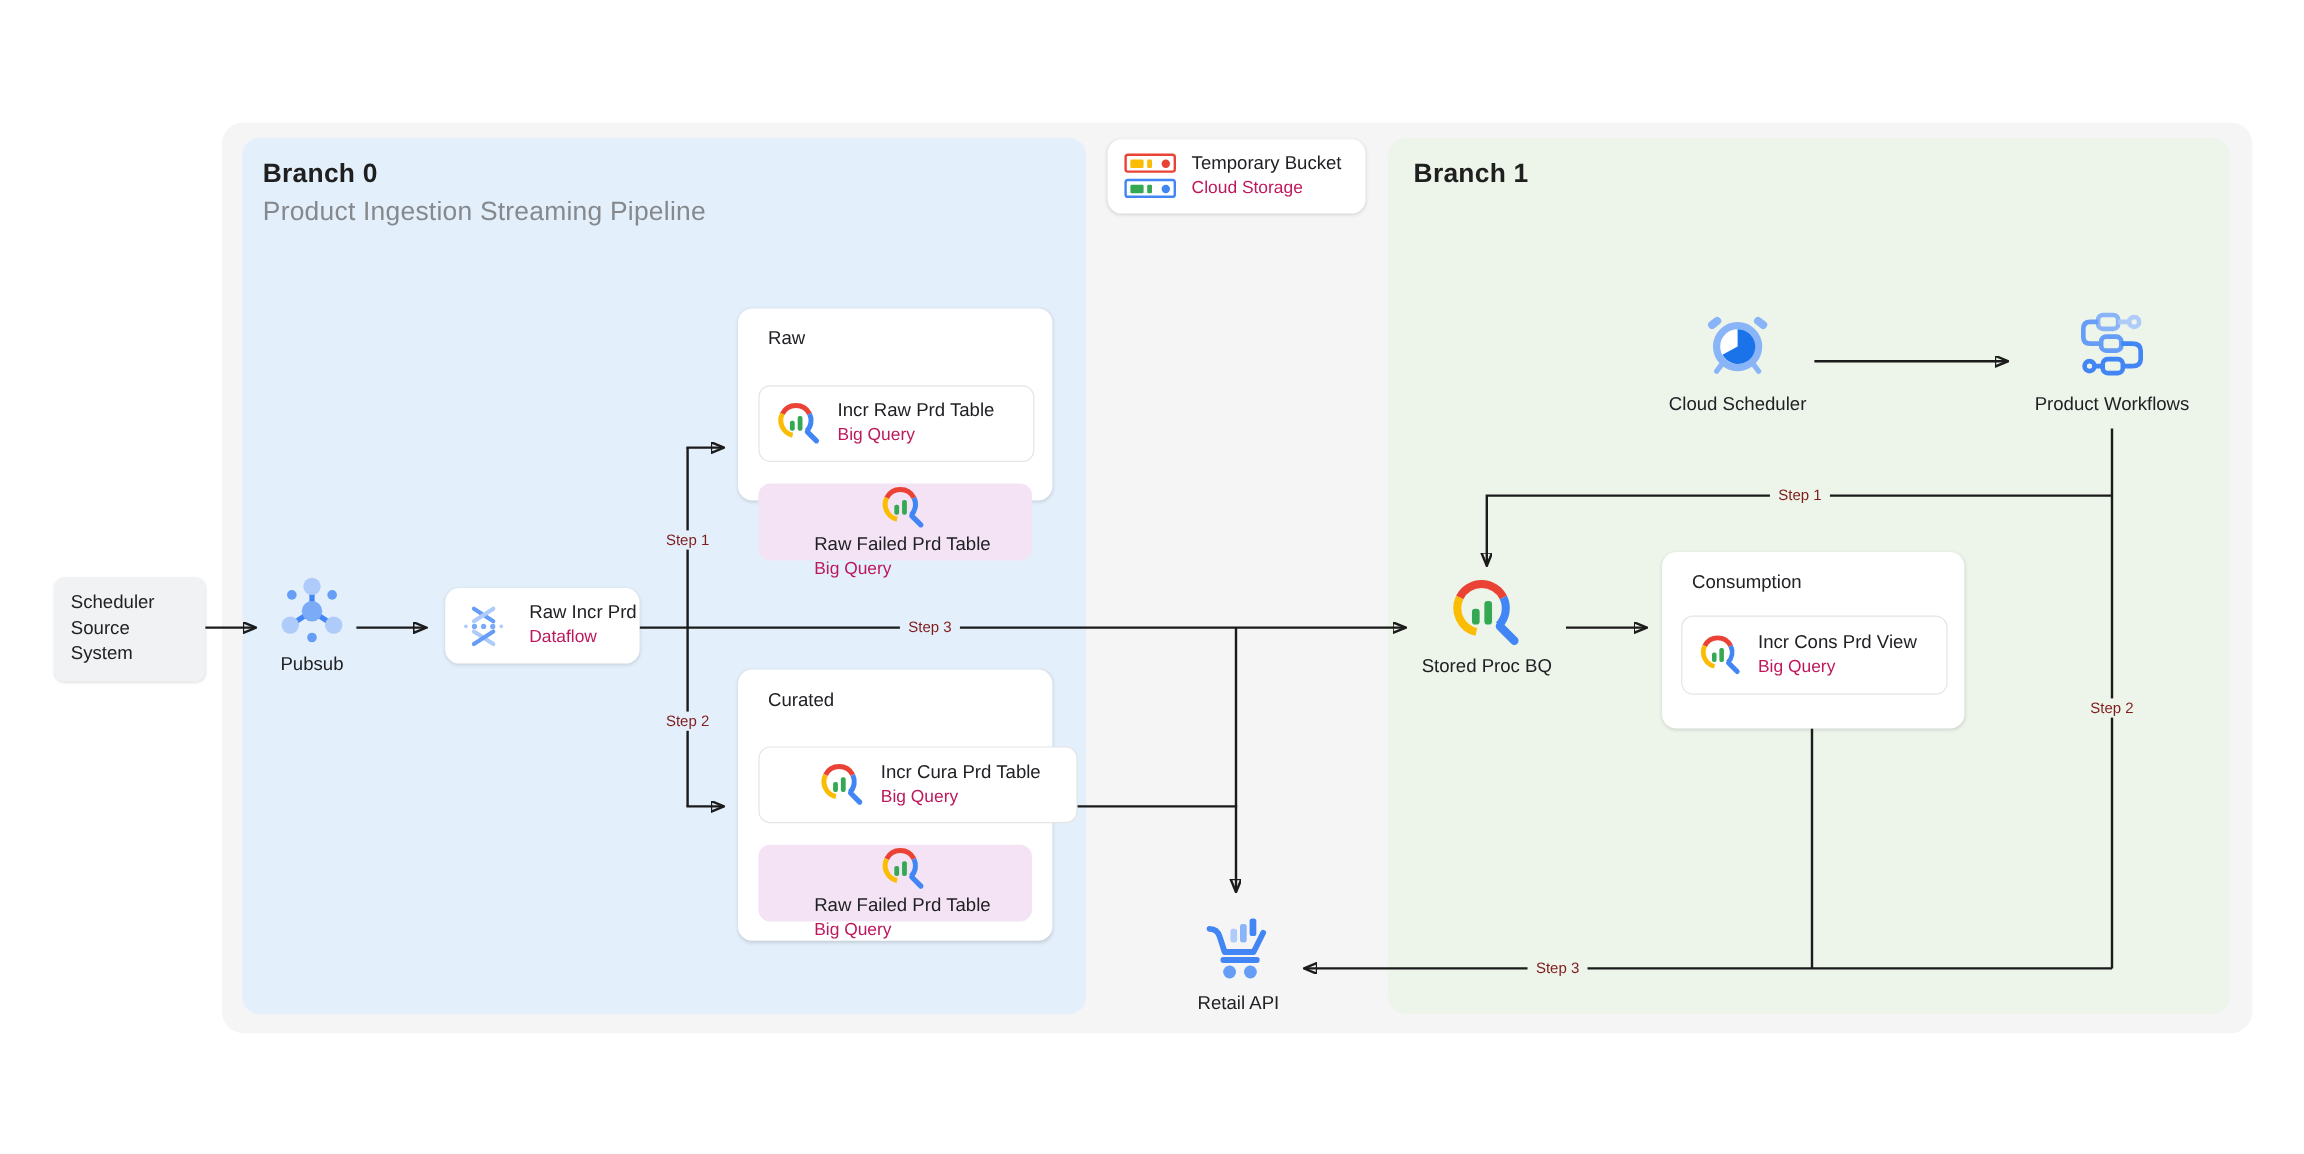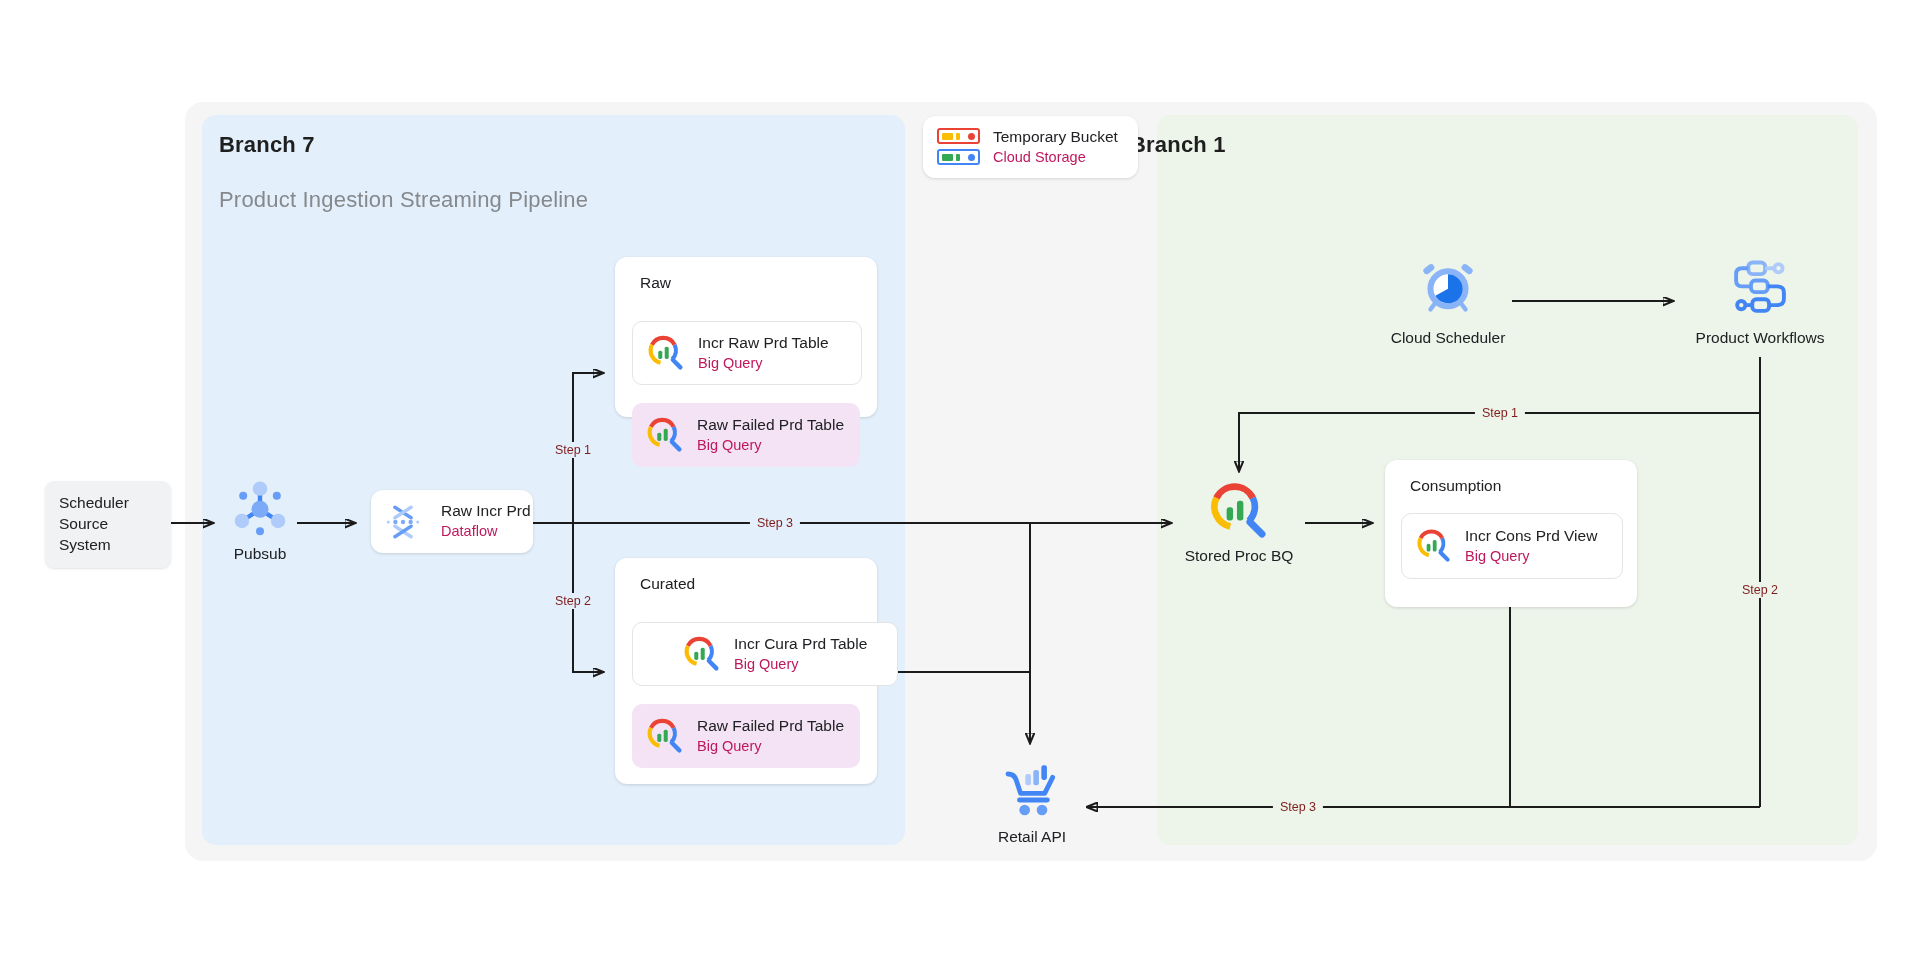--- a/index.html
+++ b/index.html
@@ -21,21 +21,21 @@
   .step-label{position:absolute;z-index:6;transform:translate(-50%,-50%);
     font-size:12.5px;color:#7f1d1d;padding:1px 7px;white-space:nowrap;}
   .bg-blue{background:#e3effb;}
   .bg-green{background:#edf4ea;}
 
   .card{position:absolute;background:#ffffff;border-radius:12px;z-index:10;
     box-shadow:0 1px 3px rgba(60,64,67,.18);text-decoration:underline;}
   .group-title{position:absolute;left:25px;top:17px;font-size:15.5px;color:#202124;}
   .subcard{position:absolute;border-radius:10px;display:flex;align-items:center;z-index:11;}
   .subcard.white{background:#ffffff;border:1px solid #e4e4e4;}
-  .subcard.purple{background:#f4e3f5;}
+  .subcard.purple{background:#f4e3f5;flex-direction:column;}
   .subcard .ic{margin-left:13px;flex:none;}
   .sc-text{margin-left:12px;line-height:21px;}
   .sc-title{font-size:15.5px;color:#202124;}
   .sc-sub{font-size:14.5px;color:#be185d;}
 
   .node-label{position:absolute;z-index:10;transform:translateX(-50%);
     font-size:15.5px;color:#202124;white-space:nowrap;text-align:center;}
 
   .ext-box{position:absolute;left:45px;top:481px;width:126px;height:87px;z-index:10;
     background:#f1f2f3;border-radius:9px;box-shadow:0 1px 2px rgba(60,64,67,.15);
@@ -117,23 +117,23 @@
         <circle cx="18.5" cy="39" r="4" fill="#669df6"></circle>
         <circle cx="31.5" cy="39" r="4" fill="#669df6"></circle>
       </symbol>
     </defs>
   </svg>
 
   <div class="outer-panel"></div>
   <div class="branch-panel branch0"></div>
   <div class="branch-panel branch1"></div>
 
-  <div class="branch-title" style="left:219px;top:132px;">Branch 7</div>
-  <div class="branch-sub" style="left:219px;top:163px;margin-top:24px;">Product Ingestion Streaming Pipeline</div>
-  <div class="branch-title" style="left:1130px;top:132px;">Branch 1</div>
+  <div class="branch-title" style="left:219px;top:132px;">Branch 0</div>
+  <div class="branch-sub" style="left:219px;top:163px;">Product Ingestion Streaming Pipeline</div>
+  <div class="branch-title" style="left:1178px;top:132px;">Branch 1</div>
 
   <svg class="wires">
     <defs>
       <marker id="ah" markerWidth="12" markerHeight="10" refX="9.5" refY="4.5" orient="auto" markerUnits="userSpaceOnUse">
         <path d="M0 0 L11 4.5 L0 9 Z" fill="#1b1b1b" stroke="none"></path>
       </marker>
     </defs>
 
     <path d="M171 523 H212" marker-end="url(#ah)"></path>
     <path d="M297 523 H354" marker-end="url(#ah)"></path>

